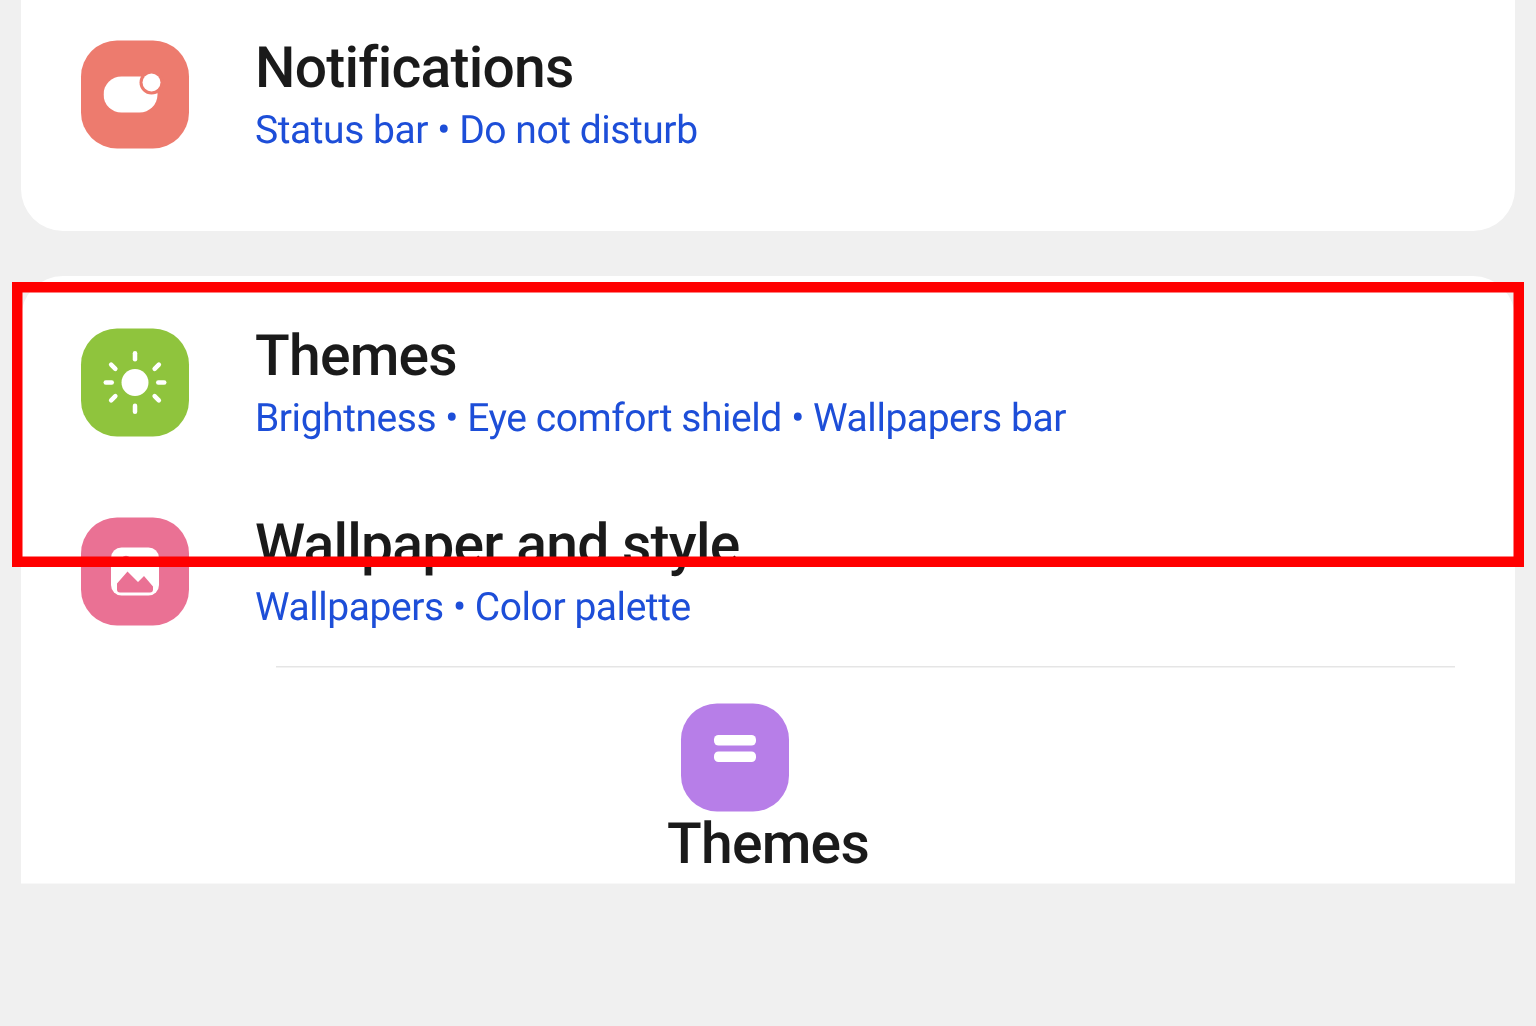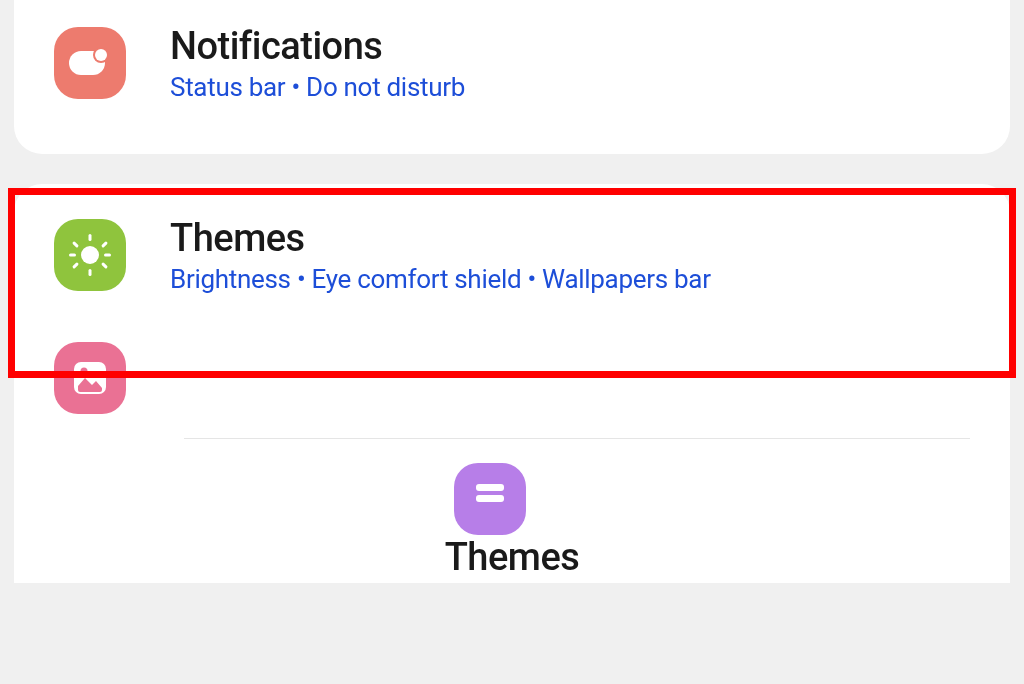--- a/index.html
+++ b/index.html
@@ -150,20 +150,24 @@
     </div>
 
     <div class="settings-item">
       <div class="icon-wrapper icon-wallpaper">
         <svg width="40" height="40" viewBox="0 0 40 40">
           <rect x="4" y="4" width="32" height="32" rx="7" fill="#ffffff"></rect>
           <path d="M 8 28 L 15 20 L 22 27 L 26 23 L 32 30 L 32 32 Q 32 34 30 34 L 10 34 Q 8 34 8 32 Z" fill="#ea7194"></path>
           <circle cx="14" cy="13" r="3.5" fill="#ea7194"></circle>
         </svg>
       </div>
+      <div class="item-content">
+        <div class="item-title">Wallpaper and style</div>
+        <div class="item-subtitle">Wallpapers  •  Color palette</div>
+      </div>
     </div>
 
     <div class="divider"></div>
 
     <div class="settings-item themes-item">
       <div class="icon-wrapper icon-themes">
         <svg width="40" height="40" viewBox="0 0 40 40">
           <rect x="6" y="5" width="28" height="7" rx="3" fill="#ffffff"></rect>
           <rect x="6" y="16" width="28" height="7" rx="3" fill="#ffffff"></rect>
         </svg>

